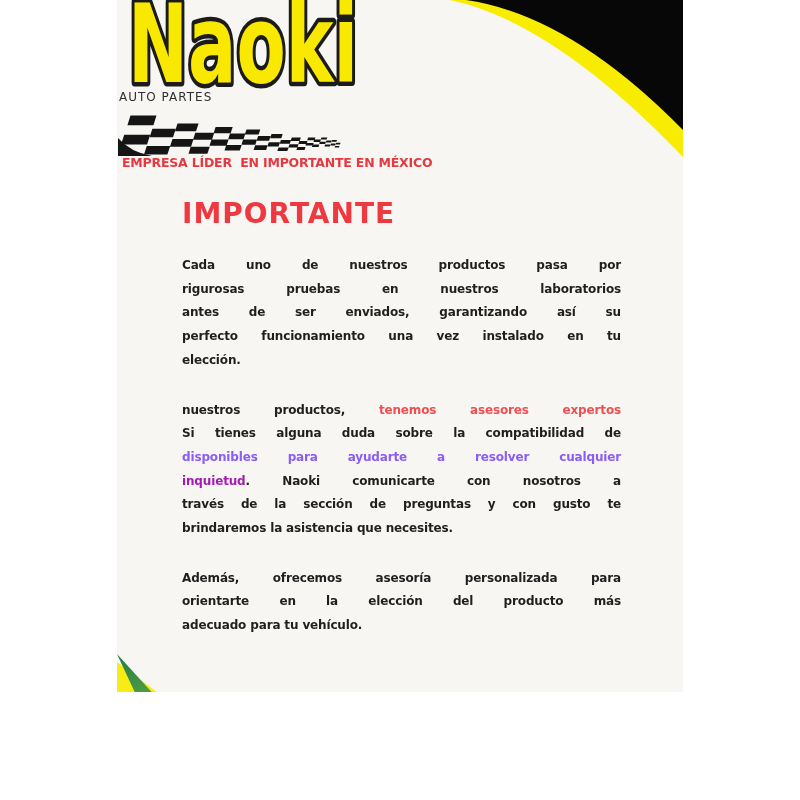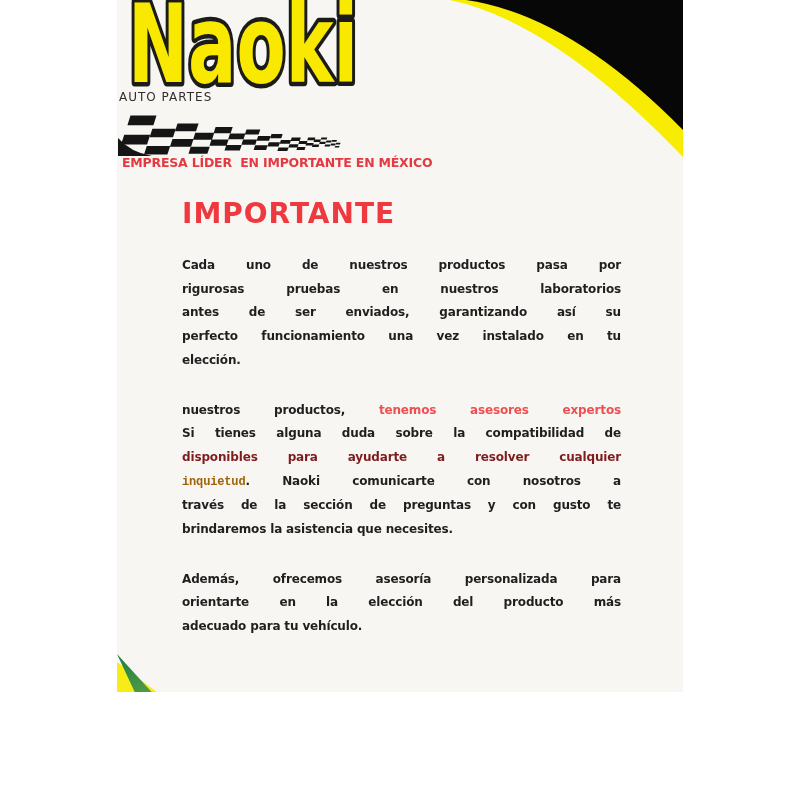--- a/index.html
+++ b/index.html
@@ -124,22 +124,22 @@
       <div class="para">
         <div class="line"><span>Cada uno de nuestros productos pasa por</span></div>
         <div class="line"><span>rigurosas pruebas en nuestros laboratorios</span></div>
         <div class="line"><span>antes de ser enviados, garantizando así su</span></div>
         <div class="line"><span>perfecto funcionamiento una vez instalado en tu</span></div>
         <div class="line last"><span>elección.</span></div>
       </div>
       <div class="para">
         <div class="line"><span>nuestros productos, </span><span style="color: rgb(240, 79, 82);">tenemos asesores expertos</span></div>
         <div class="line"><span>Si tienes alguna duda sobre la compatibilidad de</span></div>
-        <div class="line"><span style="color: #7f1d1d;">disponibles para ayudarte a resolver cualquier</span></div>
-        <div class="line"><span style="color: #a16207; font-family: Liberation Mono, monospace;">inquietud</span><span>. Naoki comunicarte con nosotros a</span></div>
+        <div class="line"><span style="color: #8b5cf6;">disponibles para ayudarte a resolver cualquier</span></div>
+        <div class="line"><span style="color: #a21caf;">inquietud</span><span>. Naoki comunicarte con nosotros a</span></div>
         <div class="line"><span>través de la sección de preguntas y con gusto te</span></div>
         <div class="line last"><span>brindaremos la asistencia que necesites.</span></div>
       </div>
       <div class="para">
         <div class="line"><span>Además, ofrecemos asesoría personalizada para</span></div>
         <div class="line"><span>orientarte en la elección del producto más</span></div>
         <div class="line last"><span>adecuado para tu vehículo.</span></div>
       </div>
     </div>
 

